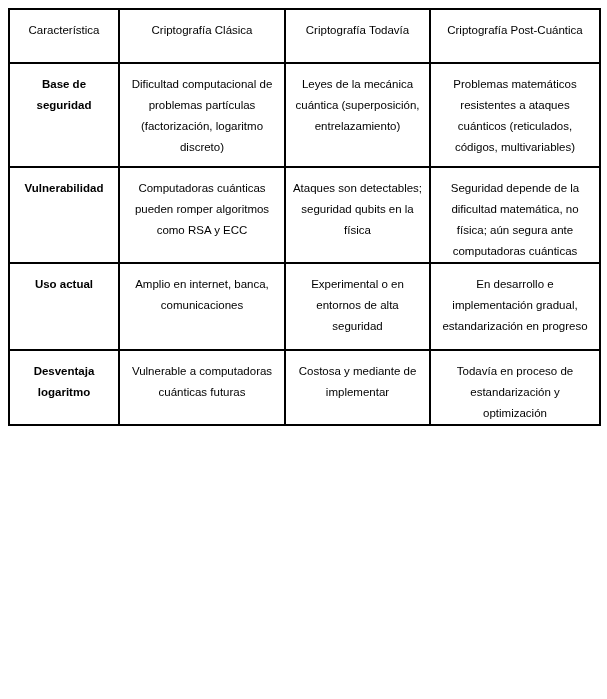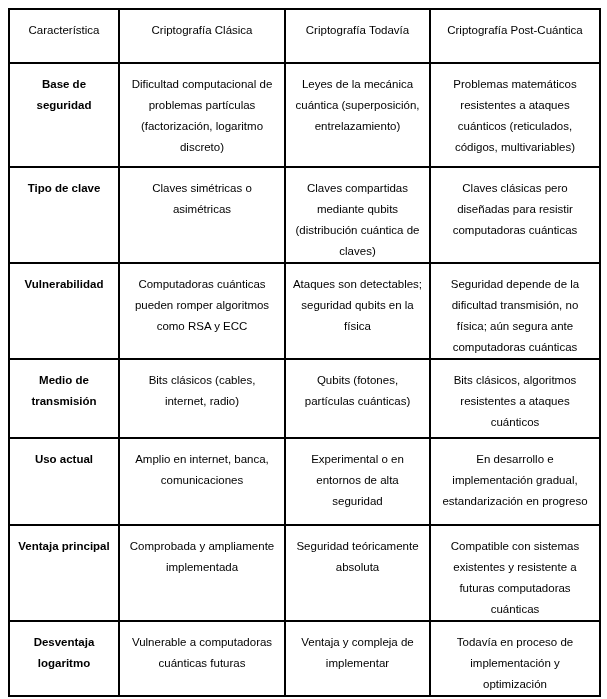--- a/index.html
+++ b/index.html
@@ -64,84 +64,50 @@
 (factorización, logaritmo
 discreto)</td>
         <td>Leyes de la mecánica
 cuántica (superposición,
 entrelazamiento)</td>
         <td>Problemas matemáticos
 resistentes a ataques
 cuánticos (reticulados,
 códigos, multivariables)</td>
       </tr>
-      <tr style="height:96px">
-        <td class="row-label">Tipo de clave</td>
-        <td>Claves simétricas o
-asimétricas</td>
-        <td>Claves compartidas
-mediante qubits
-(distribución cuántica de
-claves)</td>
-        <td>Claves clásicas pero
-diseñadas para resistir
-computadoras cuánticas</td>
-      </tr>
       <tr style="height:95px">
         <td class="row-label">Vulnerabilidad</td>
         <td>Computadoras cuánticas
 pueden romper algoritmos
 como RSA y ECC</td>
         <td>Ataques son detectables;
 seguridad qubits en la
 física</td>
         <td>Seguridad depende de la
-dificultad transmisión, no
+dificultad matemática, no
 física; aún segura ante
 computadoras cuánticas</td>
-      </tr>
-      <tr style="height:79px">
-        <td class="row-label">Medio de
-transmisión</td>
-        <td>Bits clásicos (cables,
-internet, radio)</td>
-        <td>Qubits (fotones,
-partículas cuánticas)</td>
-        <td>Bits clásicos, algoritmos
-resistentes a ataques
-cuánticos</td>
       </tr>
       <tr style="height:87px">
         <td class="row-label">Uso actual</td>
         <td>Amplio en internet, banca,
 comunicaciones</td>
         <td>Experimental o en
 entornos de alta
 seguridad</td>
         <td>En desarrollo e
 implementación gradual,
 estandarización en progreso</td>
       </tr>
-      <tr style="height:94px">
-        <td class="row-label">Ventaja principal</td>
-        <td>Comprobada y ampliamente
-implementada</td>
-        <td>Seguridad teóricamente
-absoluta</td>
-        <td>Compatible con sistemas
-existentes y resistente a
-futuras computadoras
-cuánticas</td>
-      </tr>
       <tr style="height:75px">
         <td class="row-label">Desventaja
 logaritmo</td>
         <td>Vulnerable a computadoras
 cuánticas futuras</td>
-        <td>Ventaja y compleja de
+        <td>Costosa y mediante de
 implementar</td>
         <td>Todavía en proceso de
-implementación y
+estandarización y
 optimización</td>
       </tr>
     </tbody>
   </table>
 </div>
 
 </body></html>

